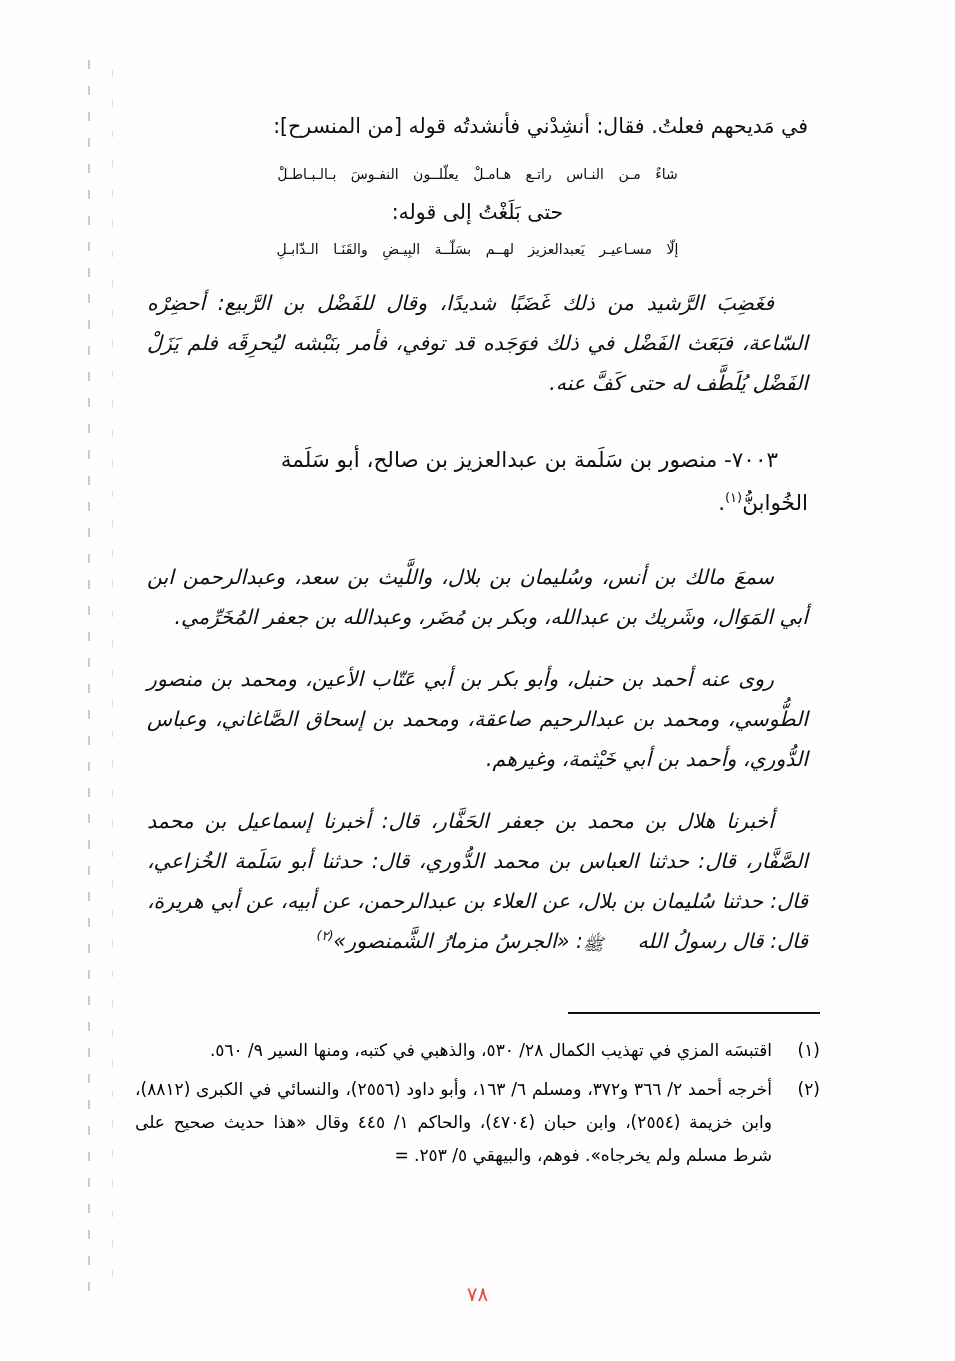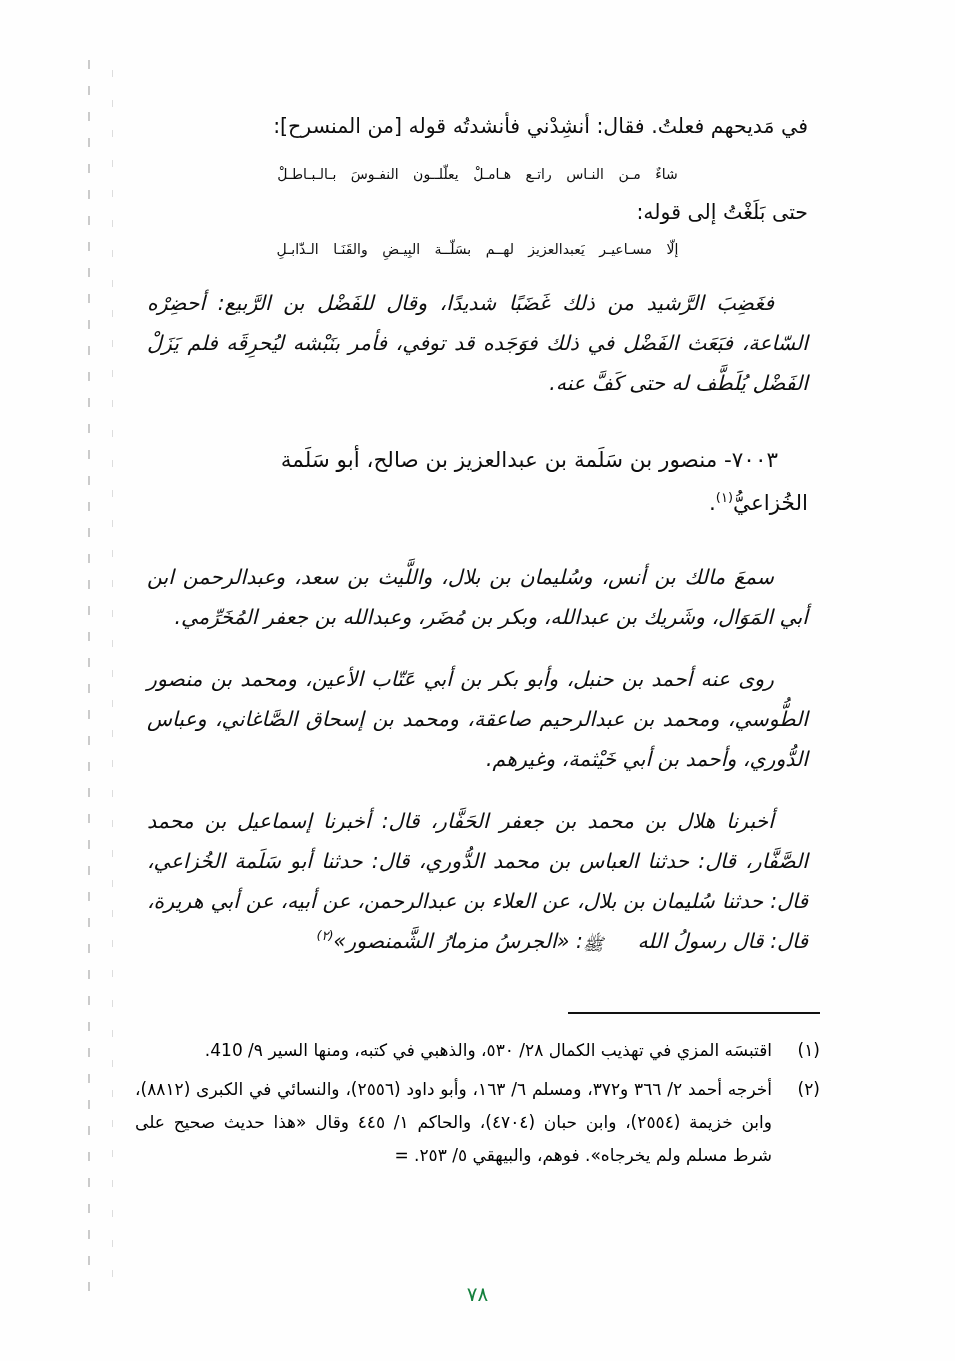--- a/index.html
+++ b/index.html
@@ -71,21 +71,21 @@
     line-height: 1.9;
     text-align: center;
     letter-spacing: 0.4px;
     margin-top: 14px;
   }
   .verse-wide {
     word-spacing: 10px;
   }
   .centered-line {
     font-size: 20.5px;
-    text-align: right;
+    text-align: center;
     margin-top: 12px;
   }
   .gap-sm { margin-top: 12px; }
   .gap-md { margin-top: 22px; }
   .gap-lg { margin-top: 34px; }
   .entry-heading {
     font-size: 21.5px;
     line-height: 2.0;
     text-align: justify;
     text-align-last: right;
@@ -132,21 +132,21 @@
     text-align: justify;
     text-align-last: right;
   }
   .page-number {
     position: absolute;
     left: 0;
     right: 0;
     top: 1282px;
     text-align: center;
     font-size: 20px;
-    color: #15803d;
+    color: #ef4444;
   }
   .sallam {
     font-size: 17px;
     display: inline-block;
     transform: translateY(2px);
   }
 </style>
 </head>
 <body>
 
@@ -164,38 +164,38 @@
     <p class="centered-line">حتى بَلَغْتُ إلى قوله:</p>
 
     <p class="verse verse-wide gap-sm">إلّا مسـاعيـر يَعبدالعزيز لهــم  بسَلّــة البِيـضِ والقَنَـا الـذّابـلِ</p>
 
     <p class="body-text indent gap-md">فغَضِبَ الرَّشيد من ذلك غَضَبًا شديدًا، وقال للفَضْل بن الرَّبيع: أحضِرْه السّاعة، فبَعَث الفَضْل في ذلك فوَجَده قد توفي، فأمر بنَبْشه ليُحرِقَه فلم يَزَلْ الفَضْل يُلَطَّف له حتى كَفَّ عنه.</p>
 
     <p class="entry-heading gap-lg">
       <span>٧٠٠٣-</span>
       <span>منصور بن سَلَمة بن عبدالعزيز بن صالح، أبو سَلَمة</span>
       <span class="cont">
-        <span>الخُزاعيُّ</span><sup class="fn">(١)</sup><span>.</span>
+        <span>الخُوابنُّ</span><sup class="fn">(١)</sup><span>.</span>
       </span>
     </p>
 
     <p class="body-text indent gap-lg">سمعَ مالك بن أنس، وسُليمان بن بلال، واللَّيث بن سعد، وعبدالرحمن ابن أبي المَوَال، وشَريك بن عبدالله، وبكر بن مُضَر، وعبدالله بن جعفر المُخَرِّمي.</p>
 
     <p class="body-text indent gap-md">روى عنه أحمد بن حنبل، وأبو بكر بن أبي عَتّاب الأعين، ومحمد بن منصور الطُّوسي، ومحمد بن عبدالرحيم صاعقة، ومحمد بن إسحاق الصَّاغاني، وعباس الدُّوري، وأحمد بن أبي خَيْثمة، وغيرهم.</p>
 
     <p class="body-text indent gap-md"><span>أخبرنا هلال بن محمد بن جعفر الحَفَّار، قال: أخبرنا إسماعيل بن محمد الصَّفَّار، قال: حدثنا العباس بن محمد الدُّوري، قال: حدثنا أبو سَلَمة الخُزاعي، قال: حدثنا سُليمان بن بلال، عن العلاء بن عبدالرحمن، عن أبيه، عن أبي هريرة، قال: قال رسولُ الله</span><span class="sallam">ﷺ</span><span>: «الجرسُ مزمارُ الشَّمنصور»</span><sup class="fn">(٢)</sup></p>
 
   </div>
 
   <div class="rule"></div>
 
   <div class="footnotes">
     <div class="fn-row">
       <span class="fn-num">(١)</span>
-      <span class="fn-body">اقتبسَه المزي في تهذيب الكمال ٢٨/ ٥٣٠، والذهبي في كتبه، ومنها السير ٩/ 410.</span>
+      <span class="fn-body">اقتبسَه المزي في تهذيب الكمال ٢٨/ ٥٣٠، والذهبي في كتبه، ومنها السير ٩/ ٥٦٠.</span>
     </div>
     <div class="fn-row">
       <span class="fn-num">(٢)</span>
       <span class="fn-body">أخرجه أحمد ٢/ ٣٦٦ و٣٧٢، ومسلم ٦/ ١٦٣، وأبو داود (٢٥٥٦)، والنسائي في الكبرى (٨٨١٢)، وابن خزيمة (٢٥٥٤)، وابن حبان (٤٧٠٤)، والحاكم ١/ ٤٤٥ وقال «هذا حديث صحيح على شرط مسلم ولم يخرجاه». فوهم، والبيهقي ٥/ ٢٥٣. =</span>
     </div>
   </div>
 
   <div class="page-number">٧٨</div>
 
 </div>

